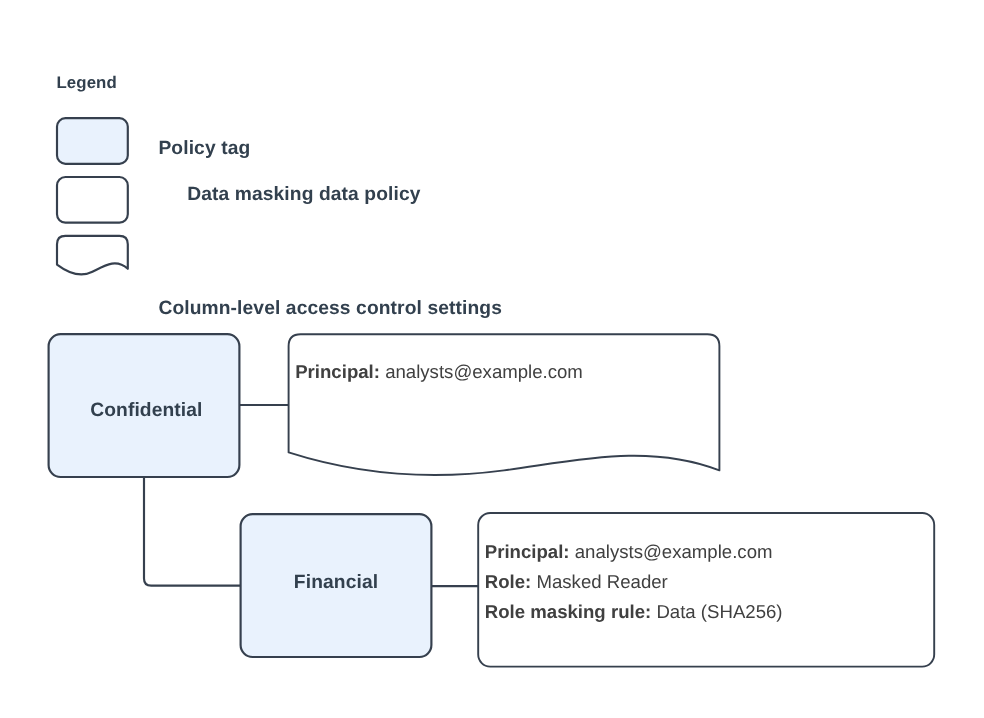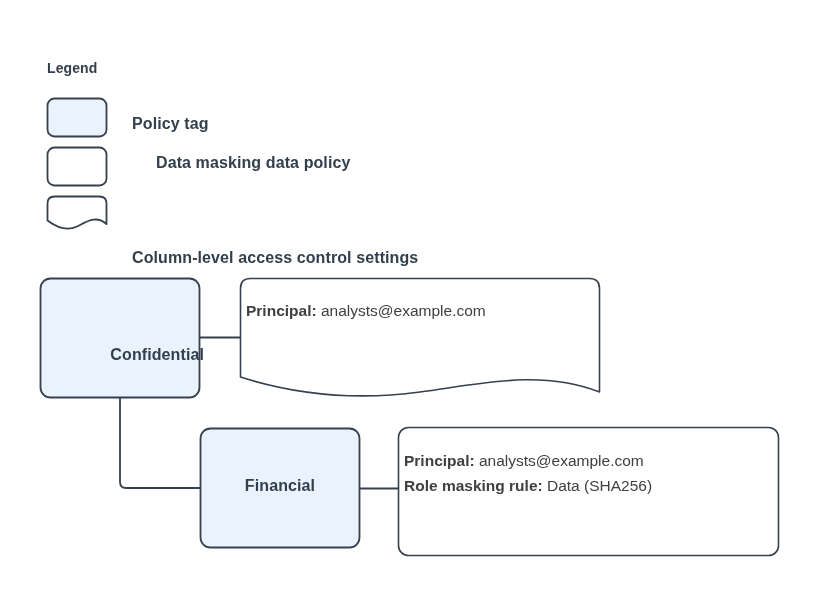--- a/index.html
+++ b/index.html
@@ -62,23 +62,22 @@
     position: absolute;
     font-size: 16px;
     font-weight: bold;
     color: #32404e;
     white-space: nowrap;
     text-align: center;
     letter-spacing: 0.1px;
   }
   .node-label.confidential {
     left: 40px;
-    top: 346px;
+    top: 334px;
     width: 164px;
-    text-align: right;
   }
   .node-label.financial {
     left: 200px;
     top: 477px;
     width: 160px;
     text-align: center;
   }
 
   .callout-text {
     position: absolute;
@@ -158,16 +157,17 @@
   <div class="node-label confidential">Confidential</div>
 
   <div class="node-label financial">Financial</div>
 
   <div class="callout-text top">
     <span class="callout-line"><span class="k">Principal:</span> <span class="v">analysts@example.com</span></span>
   </div>
 
   <div class="callout-text bottom">
     <span class="callout-line"><span class="k">Principal:</span> <span class="v">analysts@example.com</span></span>
+    <span class="callout-line"><span class="k">Role:</span> <span class="v">Masked Reader</span></span>
     <span class="callout-line"><span class="k">Role masking rule:</span> <span class="v">Data (SHA256)</span></span>
   </div>
 
 </div>
 
 </body></html>

